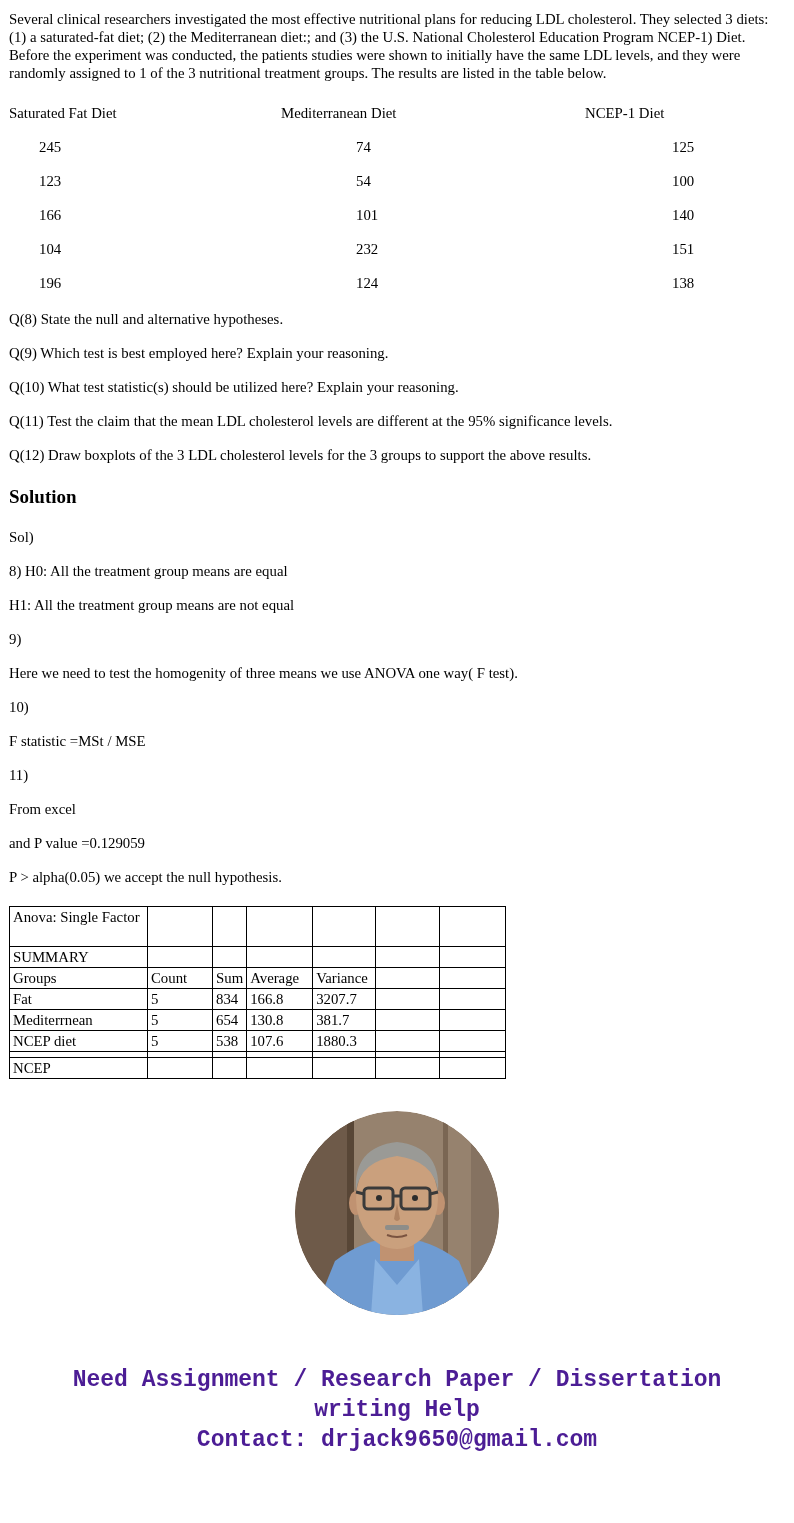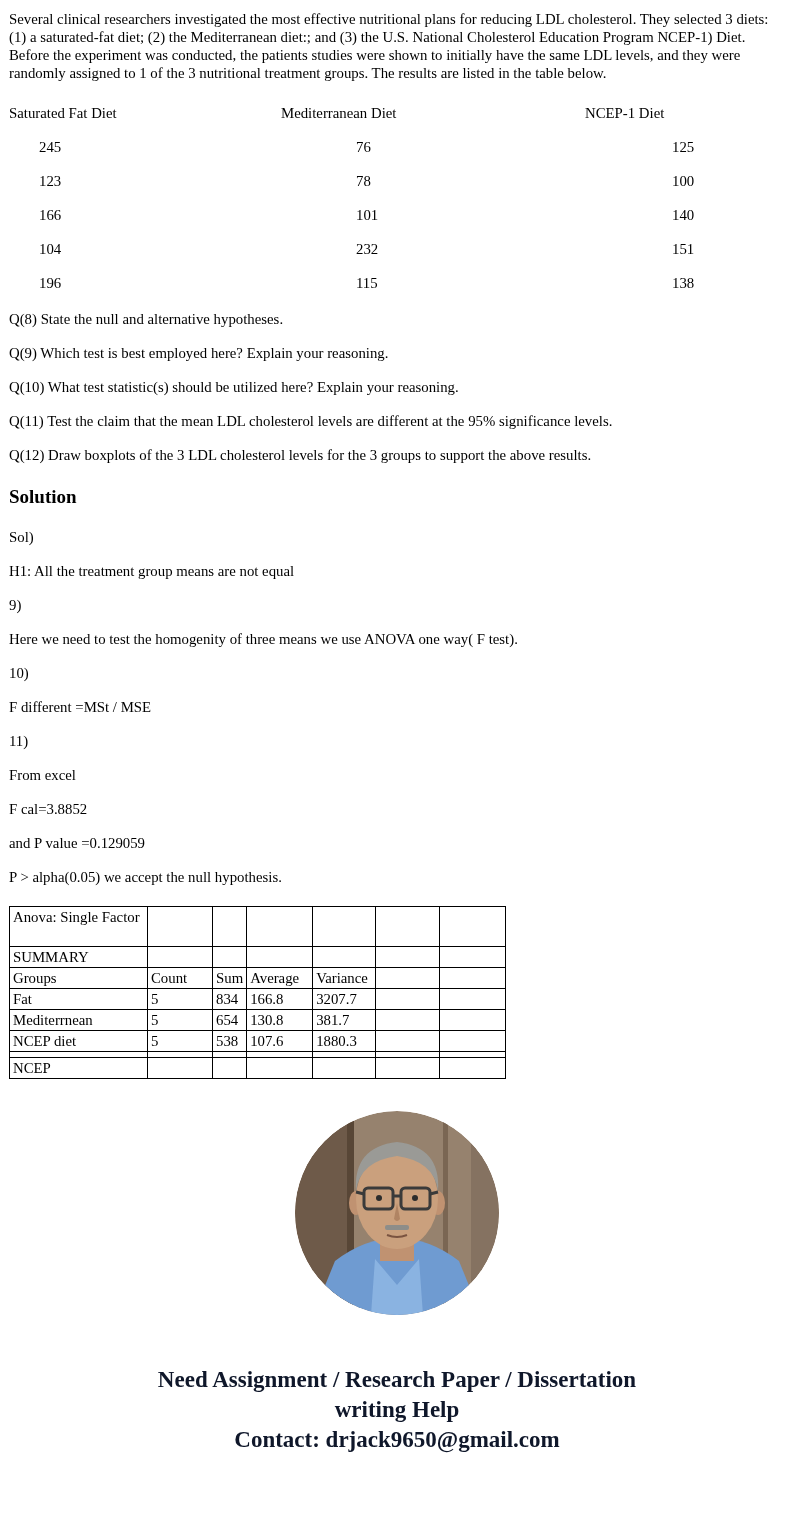--- a/index.html
+++ b/index.html
@@ -63,77 +63,77 @@
     width: 204px;
     height: 204px;
     border-radius: 50%;
     overflow: hidden;
     display: block;
   }
 
   .footer {
     margin-top: 50px;
     text-align: center;
-    font-family: Liberation Serif, serif;
+    font-family: Liberation Mono, monospace;
     font-weight: bold;
     font-size: 23px;
     line-height: 30px;
-    color: #0f172a;
+    color: #4c1d95;
   }
 </style>
 </head>
 <body>
 
 <div class="page">
 
   <p class="intro">Several clinical researchers investigated the most effective nutritional plans for reducing LDL cholesterol. They selected 3 diets: (1) a saturated-fat diet; (2) the Mediterranean diet:; and (3) the U.S. National Cholesterol Education Program NCEP-1) Diet. Before the experiment was conducted, the patients studies were shown to initially have the same LDL levels, and they were randomly assigned to 1 of the 3 nutritional treatment groups. The results are listed in the table below.</p>
 
   <div class="ldl-grid">
     <div class="ldl-h c1">Saturated Fat Diet</div>
     <div class="ldl-h c2">Mediterranean Diet</div>
     <div class="ldl-h c3">NCEP-1 Diet</div>
 
     <div class="ldl-v c1">245</div>
-    <div class="ldl-v c2">76</div>
+    <div class="ldl-v c2">74</div>
     <div class="ldl-v c3">125</div>
 
     <div class="ldl-v c1">123</div>
-    <div class="ldl-v c2">78</div>
+    <div class="ldl-v c2">54</div>
     <div class="ldl-v c3">100</div>
 
     <div class="ldl-v c1">166</div>
     <div class="ldl-v c2">101</div>
     <div class="ldl-v c3">140</div>
 
     <div class="ldl-v c1">104</div>
     <div class="ldl-v c2">232</div>
     <div class="ldl-v c3">151</div>
 
     <div class="ldl-v c1">196</div>
-    <div class="ldl-v c2">115</div>
+    <div class="ldl-v c2">124</div>
     <div class="ldl-v c3">138</div>
   </div>
 
   <p>Q(8) State the null and alternative hypotheses.</p>
   <p>Q(9) Which test is best employed here? Explain your reasoning.</p>
   <p>Q(10) What test statistic(s) should be utilized here? Explain your reasoning.</p>
   <p>Q(11) Test the claim that the mean LDL cholesterol levels are different at the 95% significance levels.</p>
   <p>Q(12) Draw boxplots of the 3 LDL cholesterol levels for the 3 groups to support the above results.</p>
 
   <h2 class="sol-heading">Solution</h2>
 
   <p>Sol)</p>
+  <p>8) H0: All the treatment group means are equal</p>
   <p>H1: All the treatment group means are not equal</p>
   <p>9)</p>
   <p>Here we need to test the homogenity of three means we use ANOVA one way( F test).</p>
   <p>10)</p>
-  <p>F different =MSt / MSE</p>
+  <p>F statistic =MSt / MSE</p>
   <p>11)</p>
   <p>From excel</p>
-  <p>F cal=3.8852</p>
   <p>and P value =0.129059</p>
   <p>P &gt; alpha(0.05) we accept the null hypothesis.</p>
 
   <table class="anova">
     <colgroup>
       <col style="width:138px">
         <col style="width:65px">
         <col style="width:32px">
       <col style="width:66px">
         <col style="width:63px">

